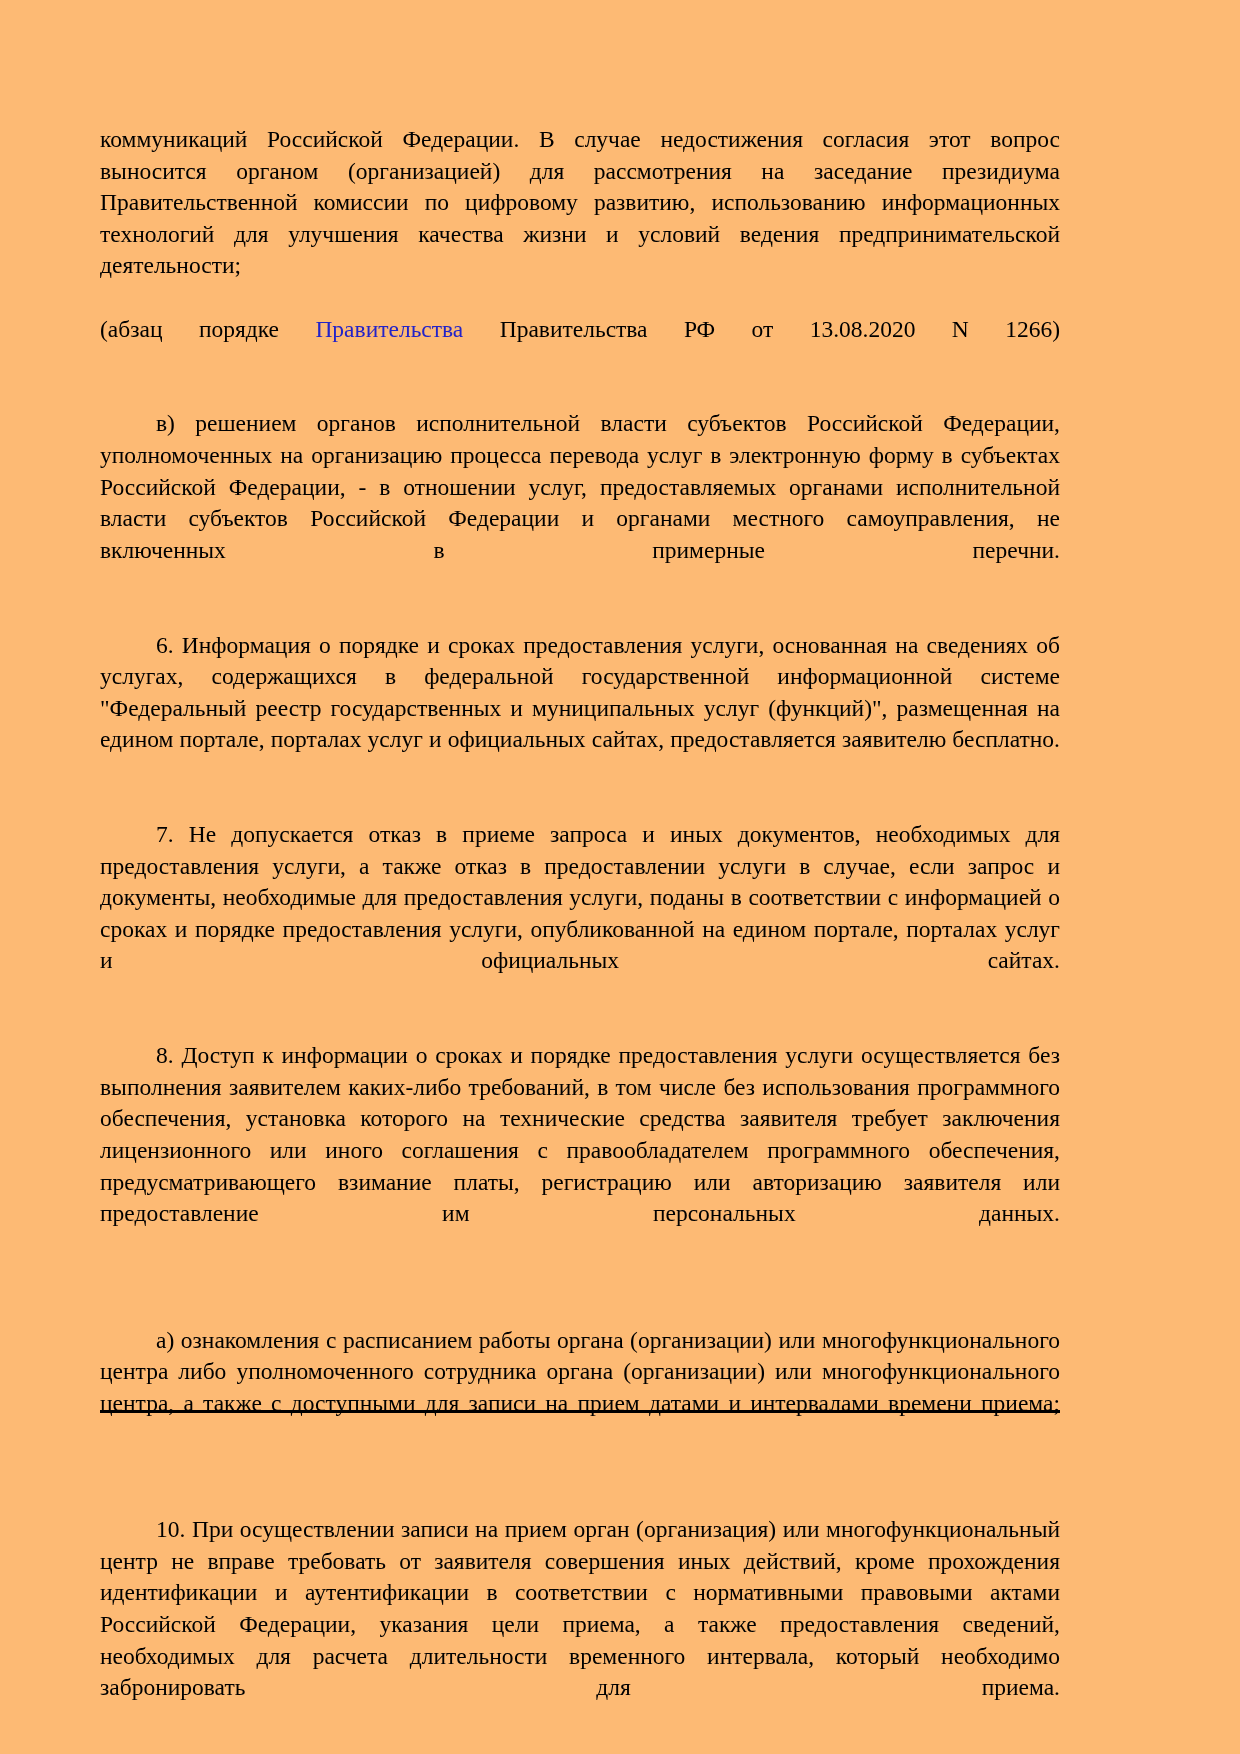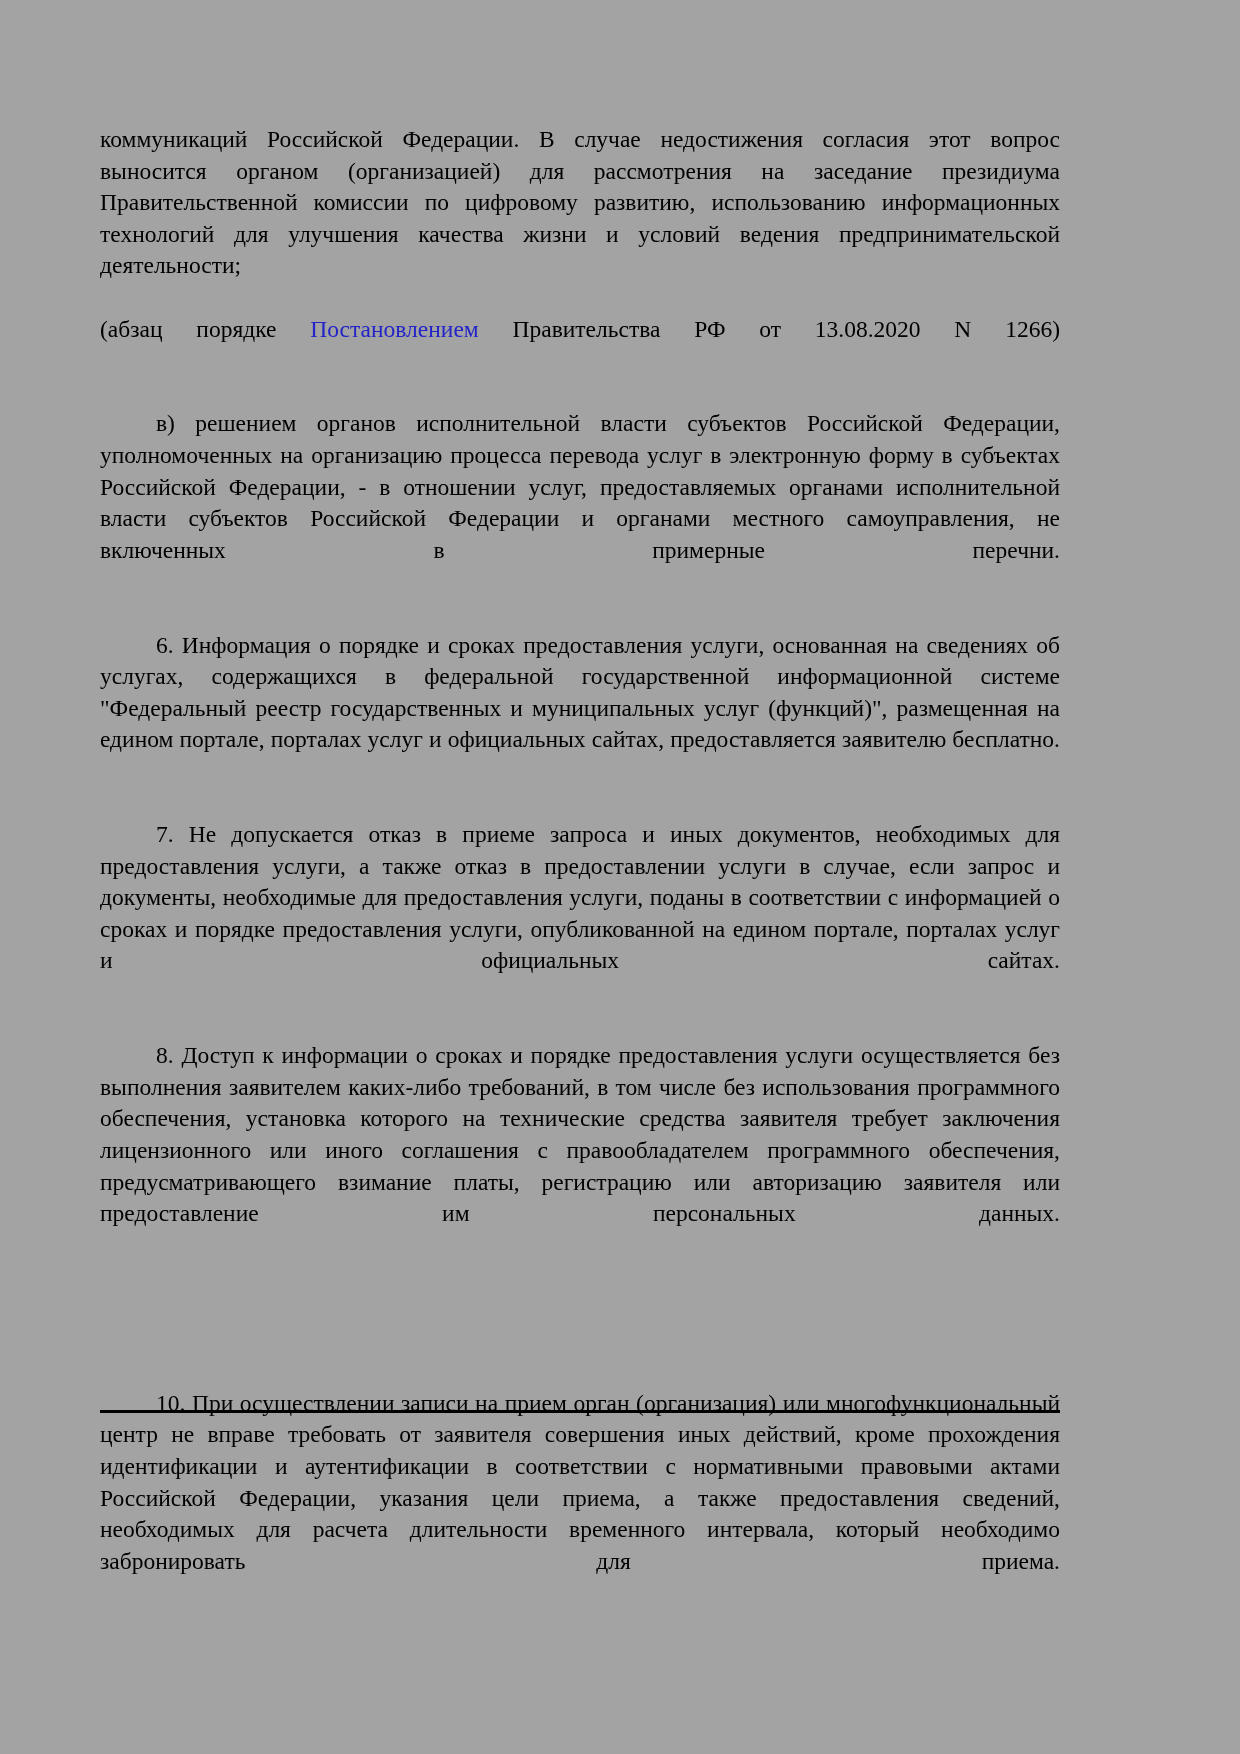--- a/index.html
+++ b/index.html
@@ -8,21 +8,21 @@
     background: #ffffff;
   }
   body {
     font-family: "Liberation Serif", "DejaVu Serif", serif;
     color: #000000;
   }
   .page {
     position: relative;
     width: 1240px;
     height: 1754px;
-    background: #a3a3a3;
+    background: #fdba74;
     box-sizing: border-box;
     overflow: hidden;
   }
   .content {
     position: absolute;
     left: 100px;
     top: 124px;
     width: 960px;
   }
   .para {
@@ -63,21 +63,21 @@
 </style>
 </head>
 <body>
 
 <div class="page">
 
   <div class="content">
 
     <p class="para noindent">коммуникаций Российской Федерации. В случае недостижения согласия этот вопрос выносится органом (организацией) для рассмотрения на заседание президиума Правительственной комиссии по цифровому развитию, использованию информационных технологий для улучшения качества жизни и условий ведения предпринимательской деятельности;</p>
 
-    <p class="para noindent"><span>(абзац порядке </span><a class="link" href="#">Постановлением</a><span> Правительства РФ от 13.08.2020 N 1266)</span></p>
+    <p class="para noindent"><span>(абзац порядке </span><a class="link" href="#">Правительства</a><span> Правительства РФ от 13.08.2020 N 1266)</span></p>
 
     <div class="gap"></div>
 
     <p class="para indent">в) решением органов исполнительной власти субъектов Российской Федерации, уполномоченных на организацию процесса перевода услуг в электронную форму в субъектах Российской Федерации, - в отношении услуг, предоставляемых органами исполнительной власти субъектов Российской Федерации и органами местного самоуправления, не включенных в примерные перечни.</p>
 
     <div class="gap"></div>
 
     <p class="para indent">6. Информация о порядке и сроках предоставления услуги, основанная на сведениях об услугах, содержащихся в федеральной государственной информационной системе "Федеральный реестр государственных и муниципальных услуг (функций)", размещенная на едином портале, порталах услуг и официальных сайтах, предоставляется заявителю бесплатно.</p>
 
     <div class="gap"></div>
@@ -86,20 +86,21 @@
 
     <div class="gap"></div>
 
     <p class="para indent">8. Доступ к информации о сроках и порядке предоставления услуги осуществляется без выполнения заявителем каких-либо требований, в том числе без использования программного обеспечения, установка которого на технические средства заявителя требует заключения лицензионного или иного соглашения с правообладателем программного обеспечения, предусматривающего взимание платы, регистрацию или авторизацию заявителя или предоставление им персональных данных.</p>
 
     <div class="gap"></div>
 
 
     <div class="gap"></div>
 
+    <p class="para indent">а) ознакомления с расписанием работы органа (организации) или многофункционального центра либо уполномоченного сотрудника органа (организации) или многофункционального центра, а также с доступными для записи на прием датами и интервалами времени приема;</p>
 
     <div class="gap"></div>
 
 
     <div class="gap"></div>
 
     <p class="para indent">10. При осуществлении записи на прием орган (организация) или многофункциональный центр не вправе требовать от заявителя совершения иных действий, кроме прохождения идентификации и аутентификации в соответствии с нормативными правовыми актами Российской Федерации, указания цели приема, а также предоставления сведений, необходимых для расчета длительности временного интервала, который необходимо забронировать для приема.</p>
 
   </div>
 

